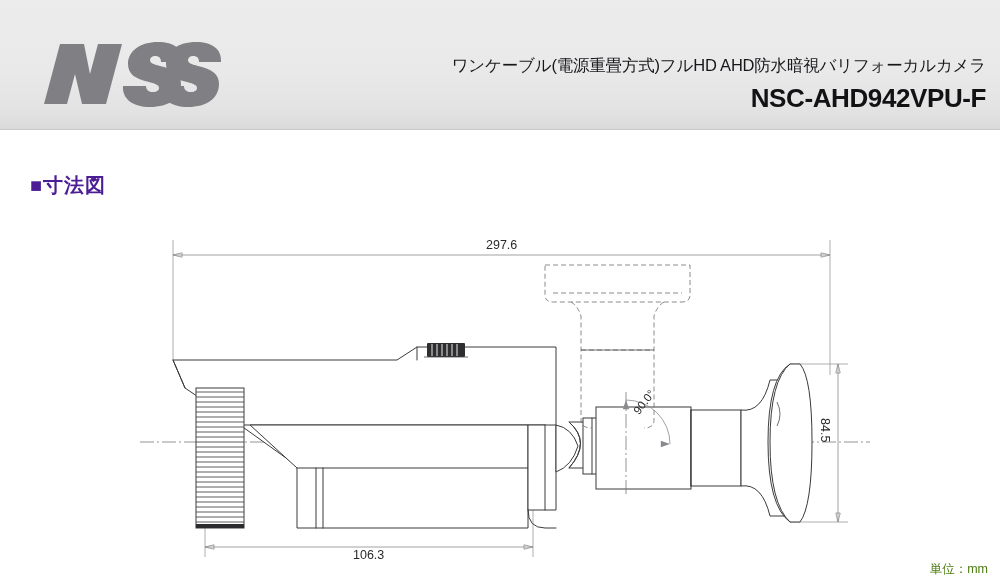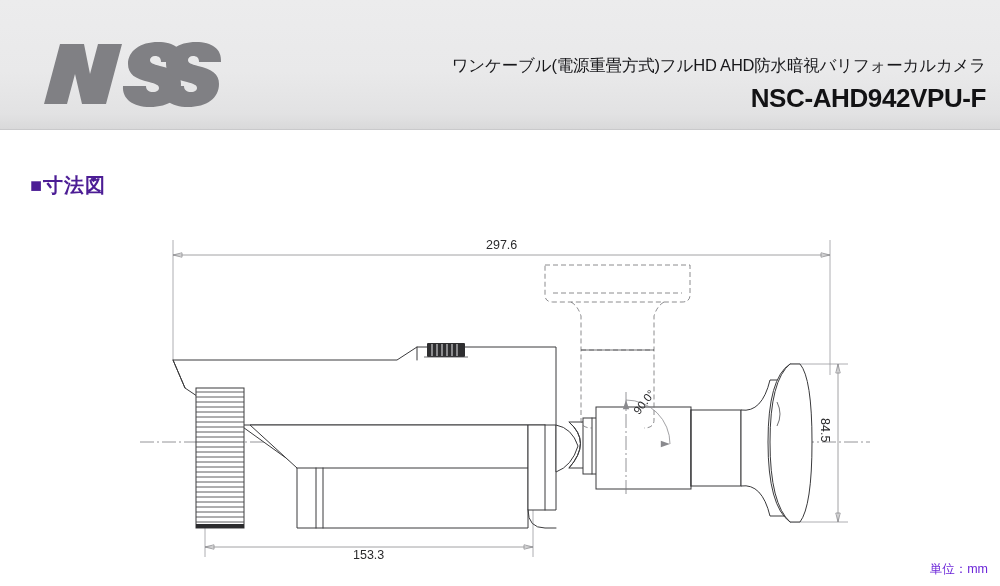--- a/index.html
+++ b/index.html
@@ -97,21 +97,21 @@
     font-size: 11.5px;
     transform: rotate(-52deg);
     transform-origin: left top;
   }
 
   
   #unit-note {
     position: absolute;
     right: 12px; bottom: 8px;
     font-size: 12.5px;
-    color: #6d28d9;
+    color: #4d7c0f;
     white-space: nowrap;
   }
 </style>
 </head>
 <body>
 
 <div id="header-band"></div>
 <div id="header-rule"></div>
 
 <div id="brand-logo">
@@ -311,17 +311,17 @@
     <line class="cl" x1="626" y1="182" x2="626" y2="286"></line>
     <path class="dim" d="M626 190 A 44 44 0 0 1 670 234"></path>
     <path fill="#8a8a8e" d="M626 190 l-3.2 9.2 l6.4 0 Z"></path>
     <path fill="#8a8a8e" d="M670 234 l-9.2 -3.2 l0 6.4 Z"></path>
   </g>
 
 </svg>
 </div>
 
 <div class="dim-text" id="dim-length-top-label">297.6</div>
-<div class="dim-text" id="dim-length-bottom-label">153.3</div>
+<div class="dim-text" id="dim-length-bottom-label">106.3</div>
 <div class="dim-text" id="dim-height-right-label">84.5</div>
 <div class="dim-text" id="angle-label">90.0°</div>
 
 <div id="unit-note">単位：mm</div>
 
 </body></html>

